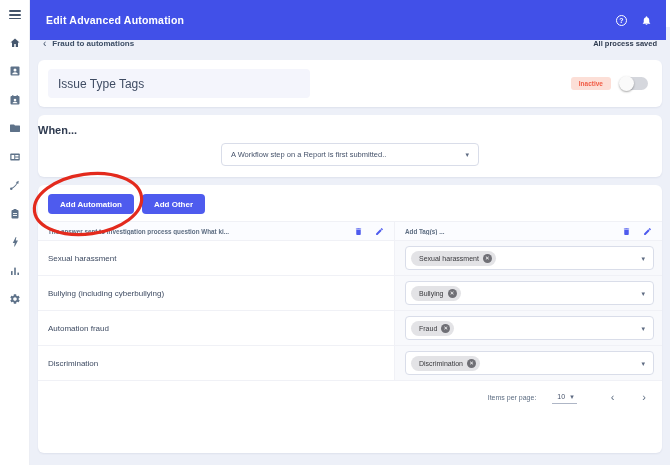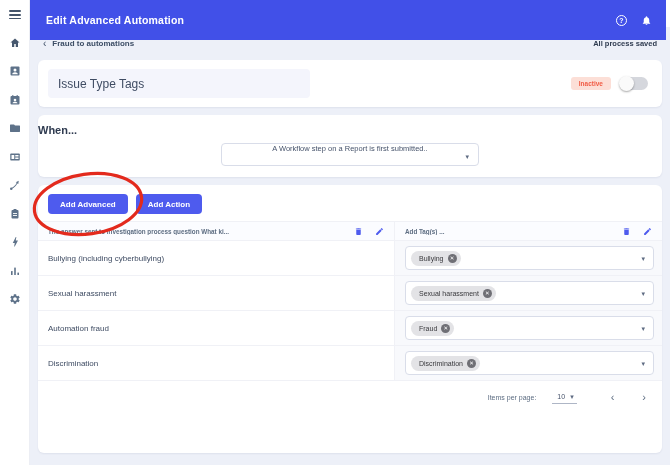--- a/index.html
+++ b/index.html
@@ -35,21 +35,21 @@
   .card-name { height:47px; display:flex; align-items:center; padding:0 10px; }
   .name-input { width:262px; height:29px; background:#f4f5fc; border:none; border-radius:4px; font-size:12px; color:#3f4c63; padding-left:10px; font-family:"Liberation Sans",sans-serif; outline:none; }
   .flex-spacer { flex:1; }
   .badge-inactive { font-size:6.5px; font-weight:bold; color:#f15c45; background:#fcdfd7; padding:3px 8px; border-radius:3px; margin-right:10px; }
   .toggle { position:relative; width:27px; height:13px; background:#d5d7dd; border-radius:7px; margin-right:4px; cursor:pointer; }
   .toggle-knob { position:absolute; left:-2px; top:-1px; width:15px; height:15px; background:#fafafa; border-radius:50%; box-shadow:0 1px 2px rgba(0,0,0,.35); }
 
   
   .card-when { margin-top:8px; height:62px; text-align:left; padding-top:9px; }
   .when-title { font-size:11px; font-weight:bold; color:#2f3b50; }
-  .trigger-select { margin:7px auto 0; width:258px; height:23px; border:1px solid #d9dde9; border-radius:4px; display:flex; align-items:center; padding:0 9px; cursor:pointer; background:#fff;flex-direction:column; }
+  .trigger-select { margin:7px auto 0; width:258px; height:23px; border:1px solid #d9dde9; border-radius:4px; display:flex; align-items:center; padding:0 9px; cursor:pointer; background:#fff; }
   .trigger-text { font-size:7.5px; color:#46536b; }
   .caret { margin-left:auto; color:#5e6b82; font-size:7px; line-height:1; }
 
   
   .card-table { margin-top:8px; height:268px; padding-top:9px; overflow:hidden; }
   .btn-row { display:flex; gap:8px; padding-left:10px; }
   .btn { height:20px; padding:0 12px; background:#4e5bee; color:#fff; border:none; border-radius:4px; font-size:8px; font-weight:bold; font-family:"Liberation Sans",sans-serif; cursor:pointer; }
   .thead { margin-top:7px; height:20px; display:flex; align-items:stretch; border-top:1px solid #f0f1f6; border-bottom:1px solid #f0f1f6; background:#fbfcff; }
   .th { display:flex; align-items:center; padding:0 10px; }
   .th-left { width:357px; border-right:1px solid #f0f1f6; }
@@ -190,22 +190,22 @@
     <div class="card card-when">
       <div class="when-title">When...</div>
       <div class="trigger-select">
         <span class="trigger-text">A Workflow step on a Report is first submitted..</span>
         <span class="caret">▾</span>
       </div>
     </div>
 
     <div class="card card-table">
       <div class="btn-row">
-        <button class="btn">Add Advanced</button>
-        <button class="btn">Add Action</button>
+        <button class="btn">Add Automation</button>
+        <button class="btn">Add Other</button>
       </div>
 
       <div class="thead">
         <div class="th th-left">
           <span class="th-label">The answer sent to Investigation process question What ki...</span>
           <span class="icon-btn"><svg viewBox="0 0 24 24">
                 <path d="M6 19c0 1.1.9 2 2 2h8c1.1 0 2-.9 2-2V7H6v12zM19 4h-3.5l-1-1h-5l-1 1H5v2h14V4z"></path>
               </svg></span>
           <span class="icon-btn"><svg viewBox="0 0 24 24">
                 <path d="M3 17.25V21h3.75L17.81 9.94l-3.75-3.75L3 17.25zM20.71 7.04c.39-.39.39-1.02 0-1.41l-2.34-2.34c-.39-.39-1.02-.39-1.41 0l-1.83 1.83 3.75 3.75 1.83-1.83z"></path>
@@ -216,37 +216,37 @@
           <span class="icon-btn"><svg viewBox="0 0 24 24">
                 <path d="M6 19c0 1.1.9 2 2 2h8c1.1 0 2-.9 2-2V7H6v12zM19 4h-3.5l-1-1h-5l-1 1H5v2h14V4z"></path>
               </svg></span>
           <span class="icon-btn"><svg viewBox="0 0 24 24">
                 <path d="M3 17.25V21h3.75L17.81 9.94l-3.75-3.75L3 17.25zM20.71 7.04c.39-.39.39-1.02 0-1.41l-2.34-2.34c-.39-.39-1.02-.39-1.41 0l-1.83 1.83 3.75 3.75 1.83-1.83z"></path>
               </svg></span>
         </div>
       </div>
 
       <div class="trow">
+        <div class="td-left">Sexual harassment</div>
+        <div class="td-right">
+          <div class="tag-select">
+            <span class="chip">
+                <span>Sexual harassment</span>
+                <span class="chip-close">✕</span>
+              </span>
+            <span class="caret">▾</span>
+          </div>
+        </div>
+      </div>
+      <div class="trow">
         <div class="td-left">Bullying (including cyberbullying)</div>
         <div class="td-right">
           <div class="tag-select">
             <span class="chip">
                 <span>Bullying</span>
-                <span class="chip-close">✕</span>
-              </span>
-            <span class="caret">▾</span>
-          </div>
-        </div>
-      </div>
-      <div class="trow">
-        <div class="td-left">Sexual harassment</div>
-        <div class="td-right">
-          <div class="tag-select">
-            <span class="chip">
-                <span>Sexual harassment</span>
                 <span class="chip-close">✕</span>
               </span>
             <span class="caret">▾</span>
           </div>
         </div>
       </div>
       <div class="trow">
         <div class="td-left">Automation fraud</div>
         <div class="td-right">
           <div class="tag-select">

